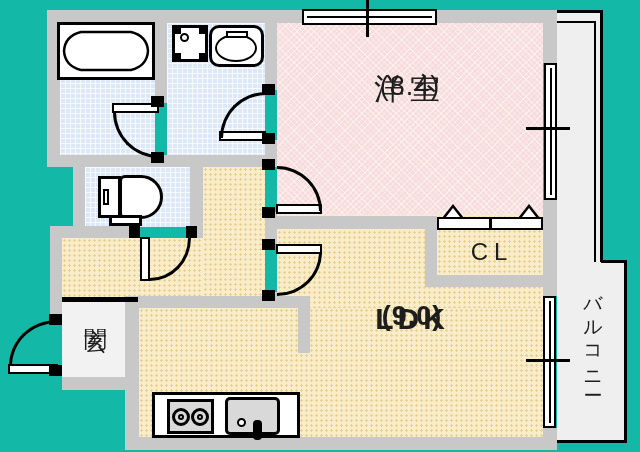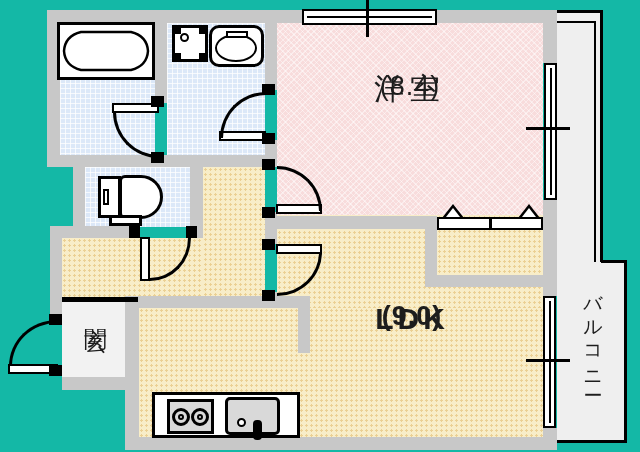--- a/index.html
+++ b/index.html
@@ -180,16 +180,19 @@
   </div>
 
   <div class="lbl" style="left:310px;top:70px;width:200px;height:90px;">
     <span class="l1">洋室</span>
     <span class="l2">(8.4)</span>
   </div>
   <div class="lbl" style="left:312px;top:300px;width:200px;height:100px;font-weight:bold;">
     <span class="l1" style="letter-spacing:4px;">LDK</span>
     <span class="l2">(9.0)</span>
   </div>
+  <div class="lbl" style="left:459px;top:237px;width:66px;height:32px;font-size:24px;letter-spacing:6px;">
+    <span style="position:static;">CL</span>
+  </div>
   <div class="vtxt" style="left:80px;top:310px;width:32px;height:64px;font-size:23px;line-height:32px;">玄関</div>
   <div class="vtxt" style="left:577px;top:282px;width:32px;height:152px;font-size:19px;letter-spacing:4px;line-height:32px;">バルコニー</div>
 
 </div>
 
 </body></html>

